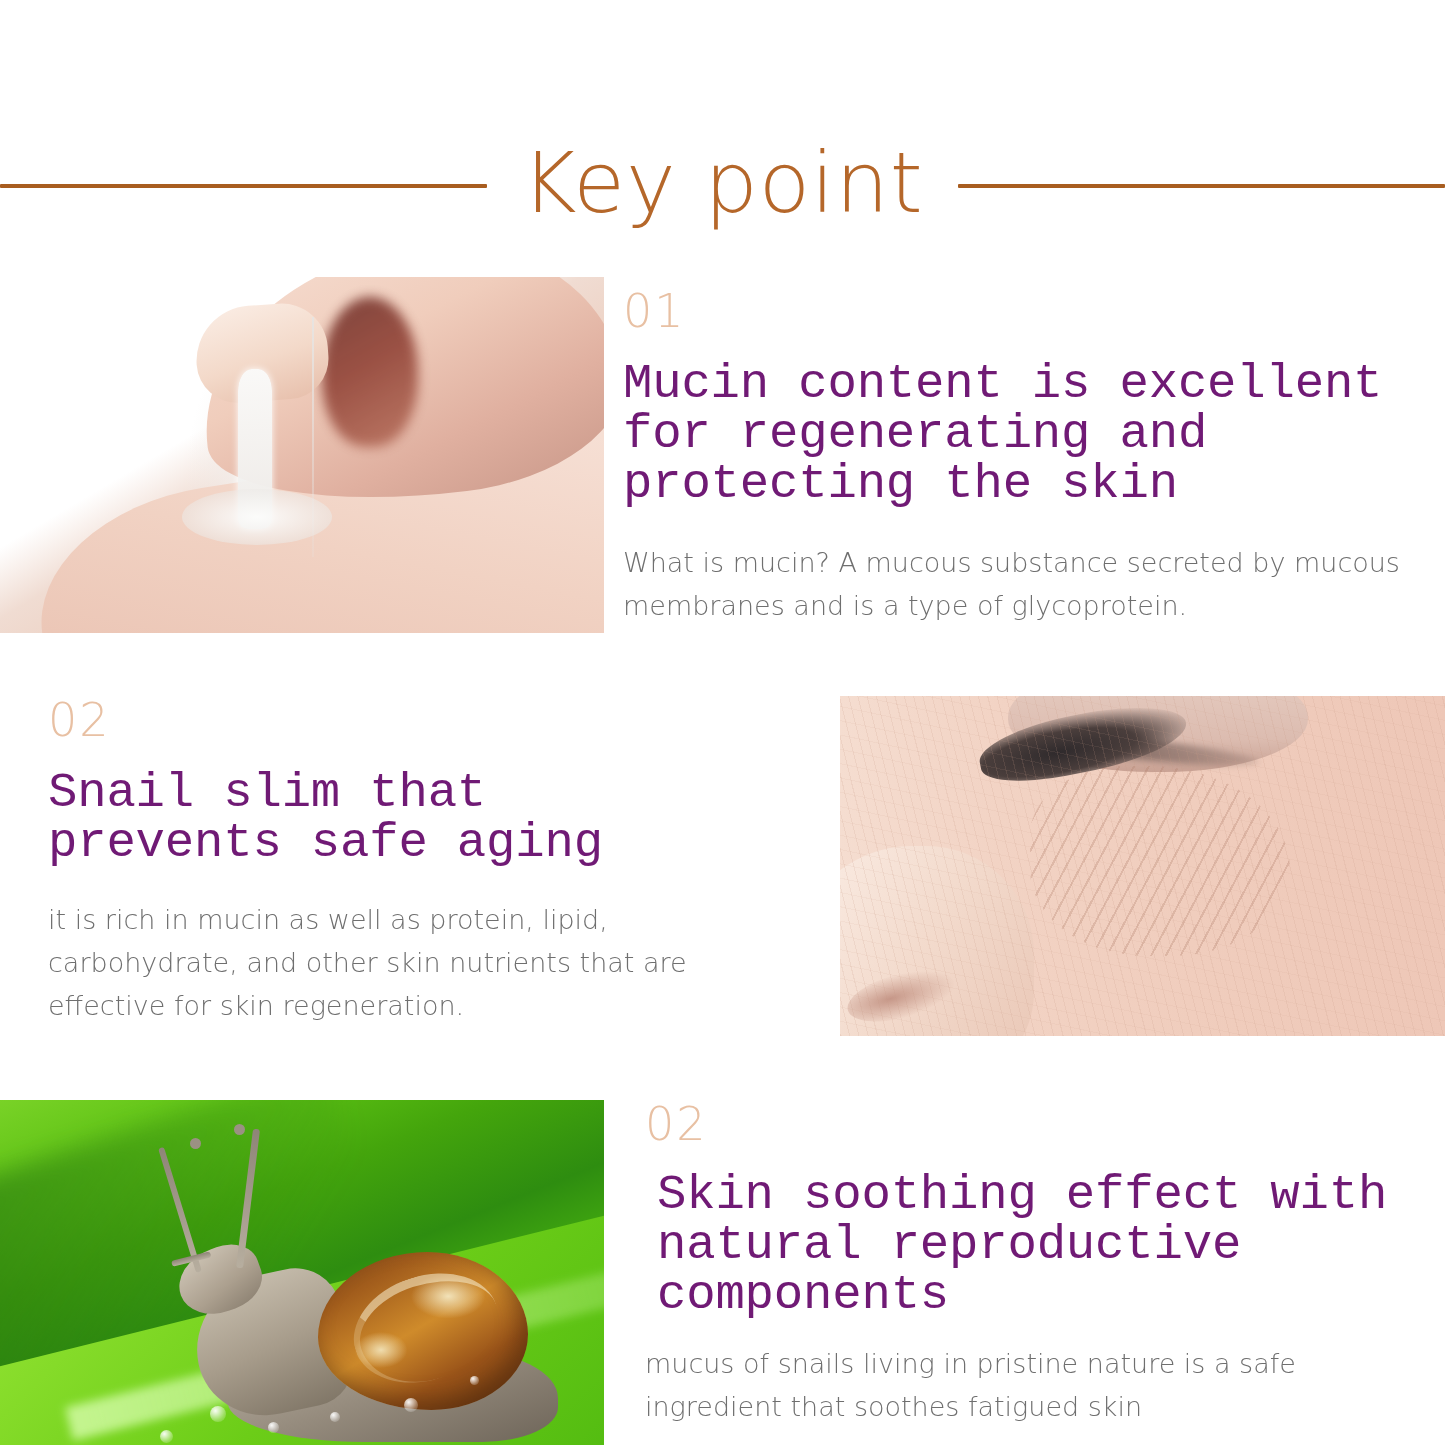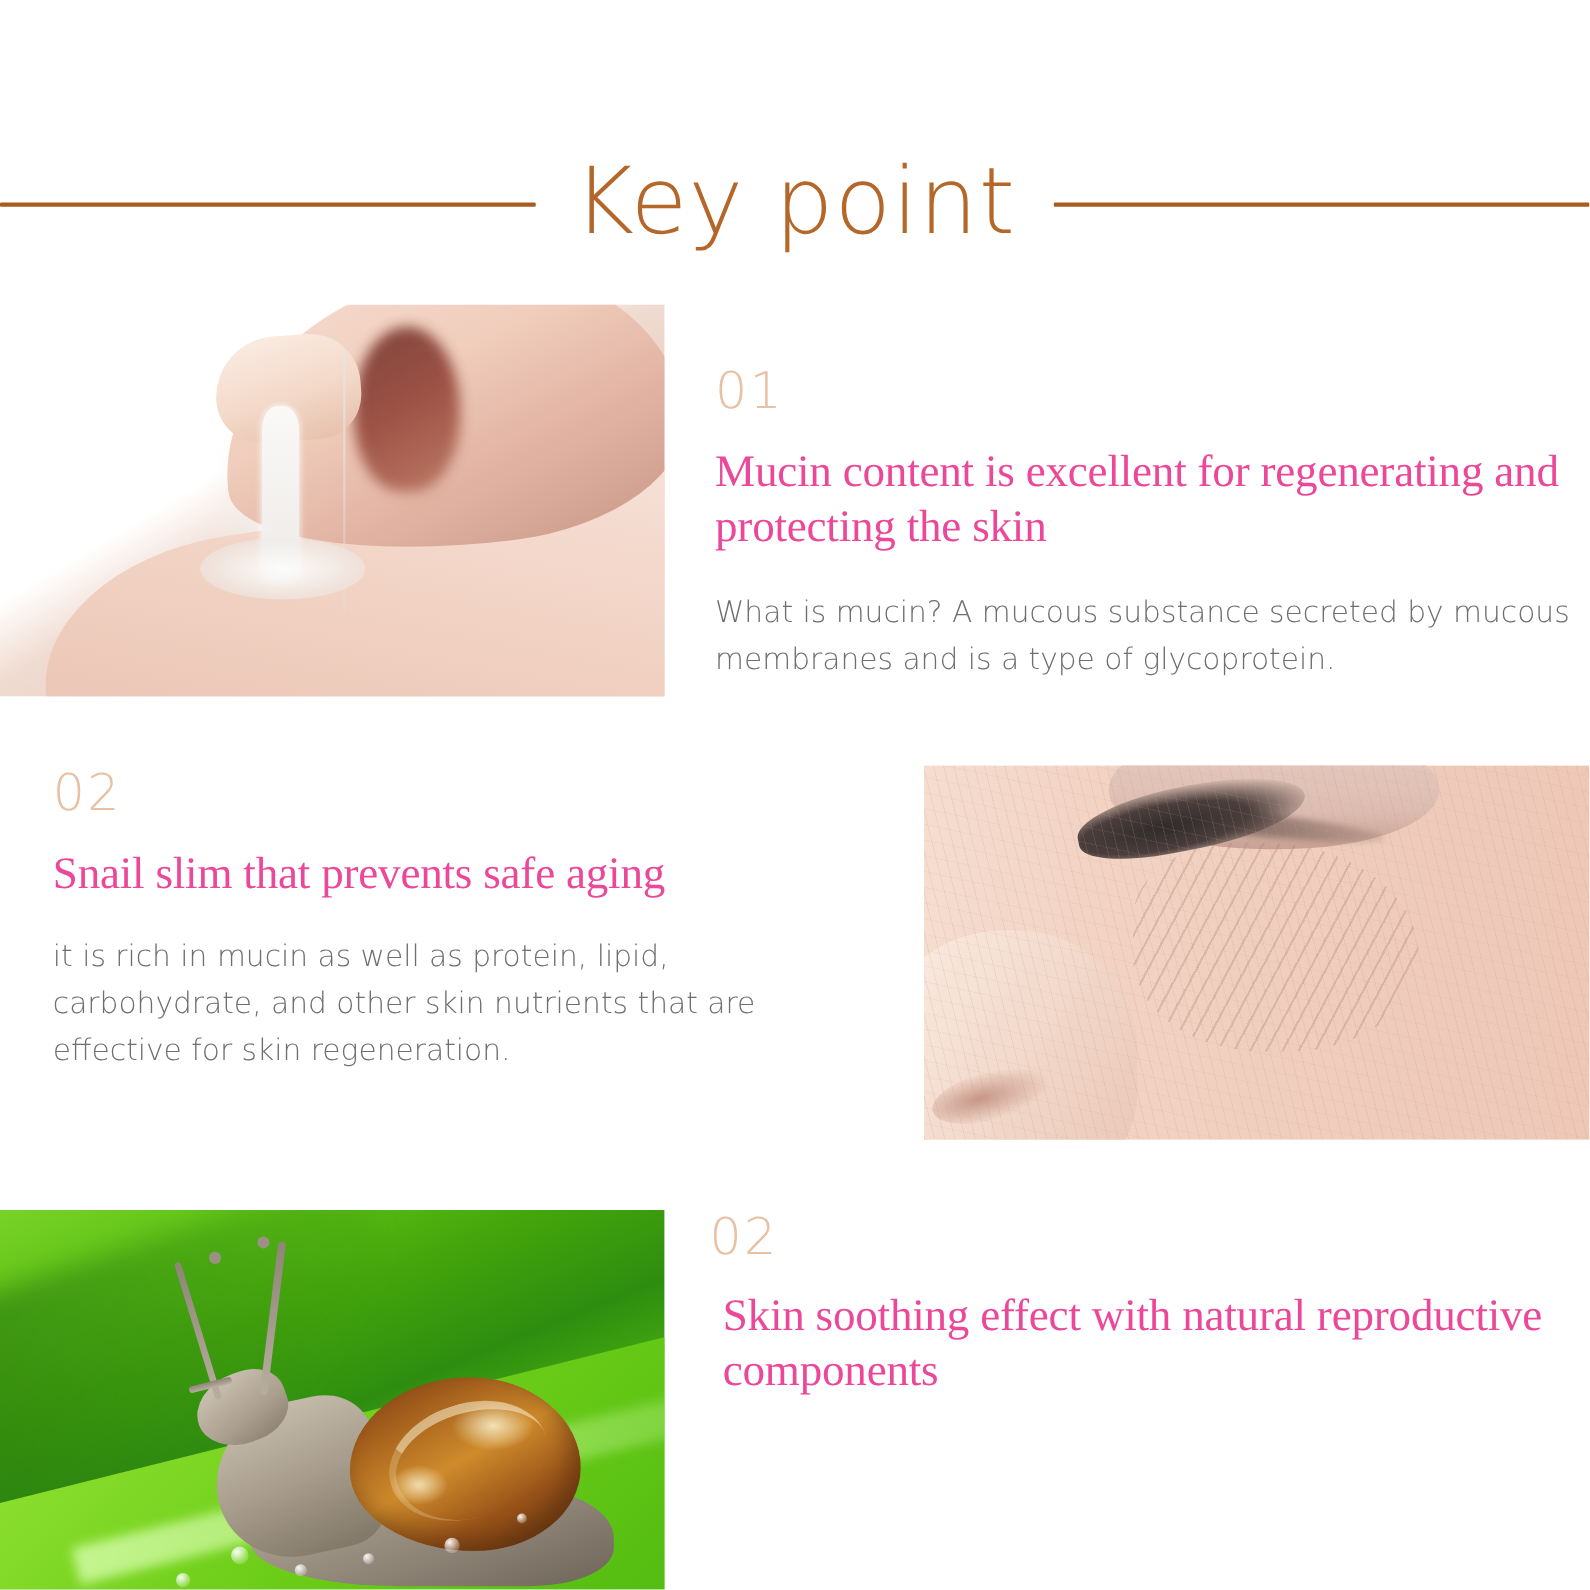--- a/index.html
+++ b/index.html
@@ -294,36 +294,36 @@
   .num {
     font-family: "DejaVu Sans", sans-serif;
     font-weight: 300;
     font-size: 46px;
     line-height: 52px;
     letter-spacing: 2px;
     color: #e8c0a3;
   }
 
   .head {
-    font-family: Liberation Serif, serif;
-    font-size: 41px;
+    font-family: Liberation Mono, monospace;
+    font-size: 49px;
     line-height: 50px;
-    color: #ec4899;
+    color: #701a75;
     letter-spacing: -0.2px;
   }
 
   .body {
     font-family: "DejaVu Sans", sans-serif;
     font-weight: 300;
     font-size: 27px;
     line-height: 43px;
     color: #6f6f6f;
   }
 
-  .block-01 { left: 650px; top: 285px; width: 790px; margin-top: 44px; }
+  .block-01 { left: 623px; top: 285px; width: 790px; }
   .block-01 .head { margin-top: 22px; }
   .block-01 .body { margin-top: 32px; }
 
   .block-02 { left: 48px;  top: 694px; width: 650px; }
   .block-02 .head { margin-top: 22px; }
   .block-02 .body { margin-top: 30px; }
 
   .block-03 { left: 645px; top: 1098px; width: 760px; }
   .block-03 .head { margin-top: 20px; margin-left: 12px; }
   .block-03 .body { margin-top: 22px; }
@@ -391,15 +391,16 @@
     <div class="dew" style="left:268px; top:322px; width:11px; height:11px;"></div>
     <div class="dew" style="left:160px; top:330px; width:13px; height:13px;"></div>
     <div class="dew" style="left:330px; top:312px; width:10px; height:10px;"></div>
     <div class="dew" style="left:404px; top:298px; width:14px; height:14px;"></div>
     <div class="dew" style="left:470px; top:276px; width:9px;  height:9px;"></div>
   </div>
 
   <div class="block block-03">
     <div class="num">02</div>
     <div class="head">Skin soothing effect with natural reproductive components</div>
+    <div class="body">mucus of snails living in pristine nature is a safe ingredient that soothes fatigued skin</div>
   </div>
 
 </div>
 
 </body></html>

